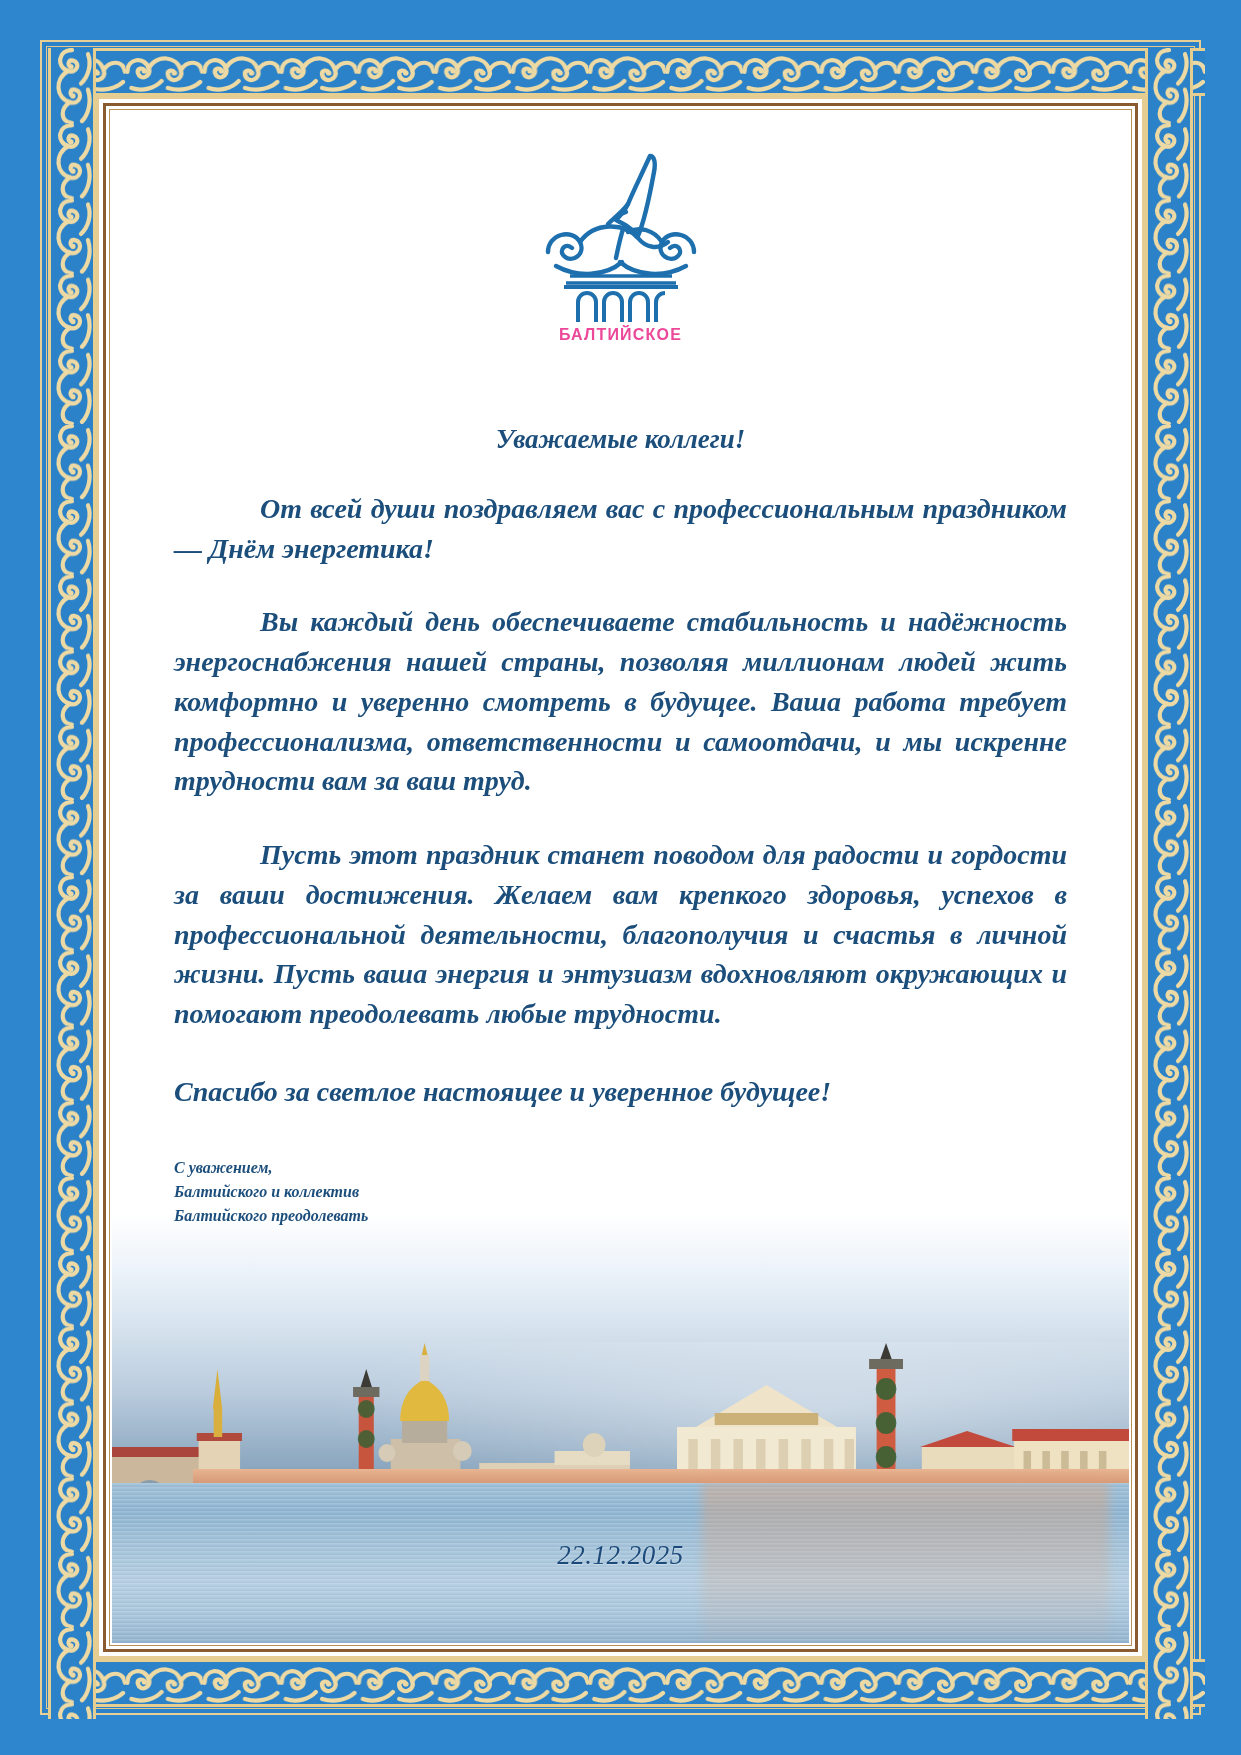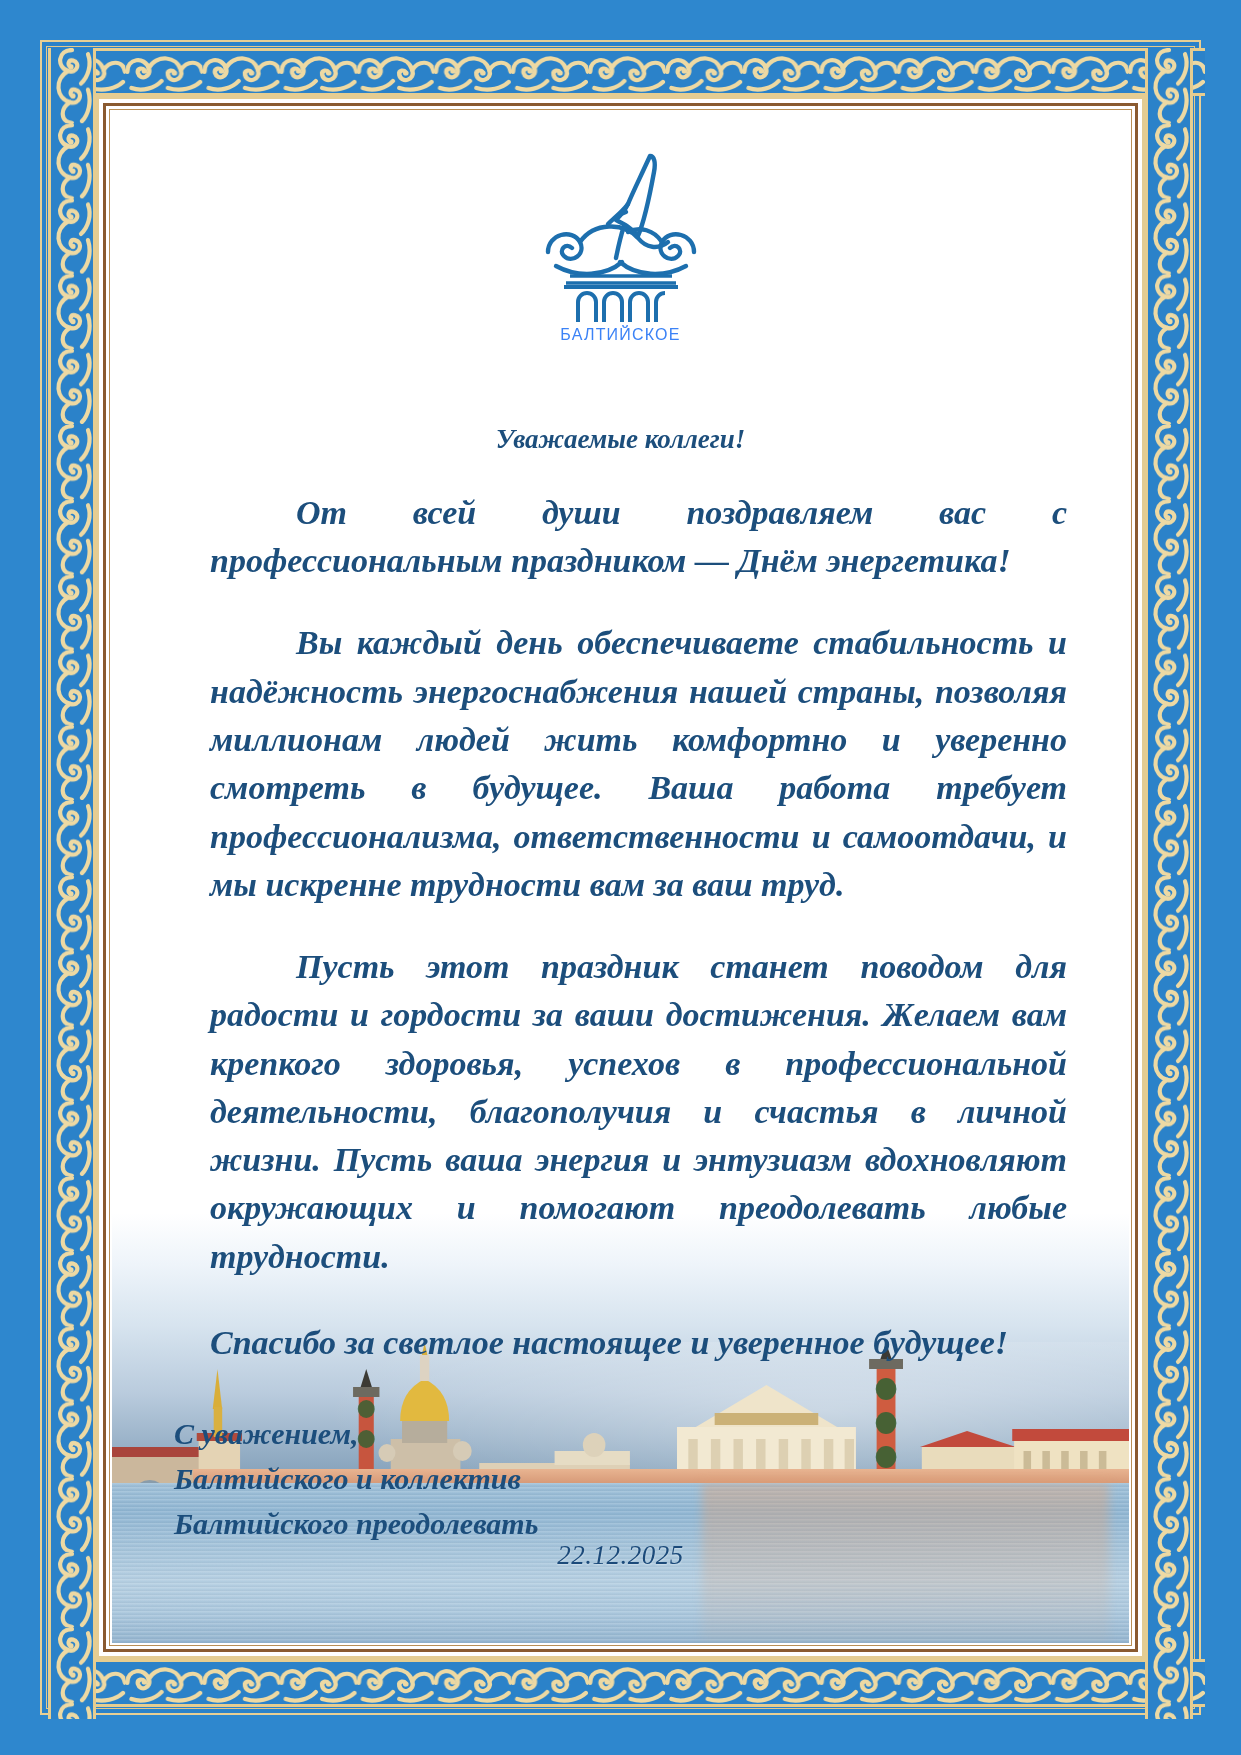--- a/index.html
+++ b/index.html
@@ -202,60 +202,59 @@
     box-sizing: border-box;
   }
 
   .logo-wrap {
     text-align: center;
     padding-top: 30px;
   }
   .logo-svg { display: block; margin: 0 auto; }
   .logo-text {
     margin-top: 4px;
-    color: #3b82f6;
+    color: #ec4899;
     font-family: "Liberation Sans", sans-serif;
-    font-weight: 400;
+    font-weight: 700;
     font-size: 16px;
     letter-spacing: 1.2px;
     line-height: 1.12;
     text-align: center;
   }
 
   .salutation {
     text-align: center;
     color: #1c4e7c;
     font-style: italic;
     font-weight: 700;
     font-size: 27px;
     margin-top: 80px;
   }
 
   .para {
     color: #1c4e7c;
     font-style: italic;
     font-weight: 700;
-    font-size: 34px;
+    font-size: 28px;
     line-height: 1.42;
     text-align: justify;
     text-indent: 86px;
     margin-top: 34px;
-    margin-left: 36px;
   }
   .para.closing {
     text-align: left;
     text-indent: 0;
     margin-top: 38px;
   }
 
   .signature {
     color: #1c4e7c;
     font-style: italic;
     font-weight: 700;
-    font-size: 30px;
+    font-size: 16px;
     line-height: 1.5;
     text-align: left;
     margin-top: 44px;
   }
   .signature div { white-space: nowrap; }
 </style>
 </head>
 <body>
 
 <div class="page">

